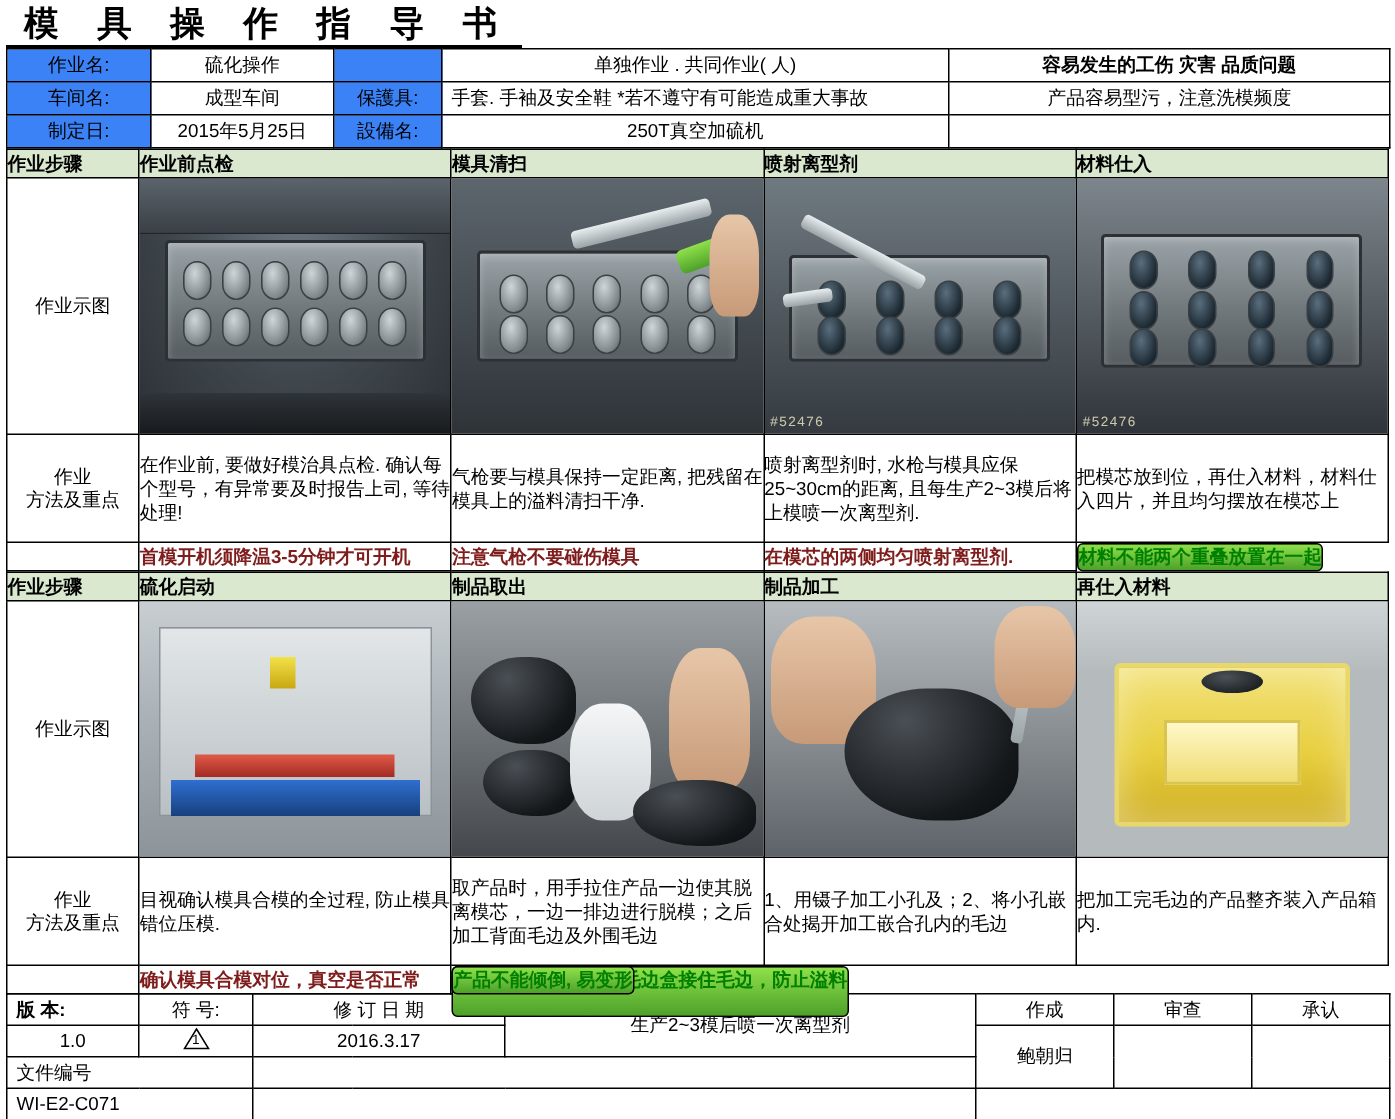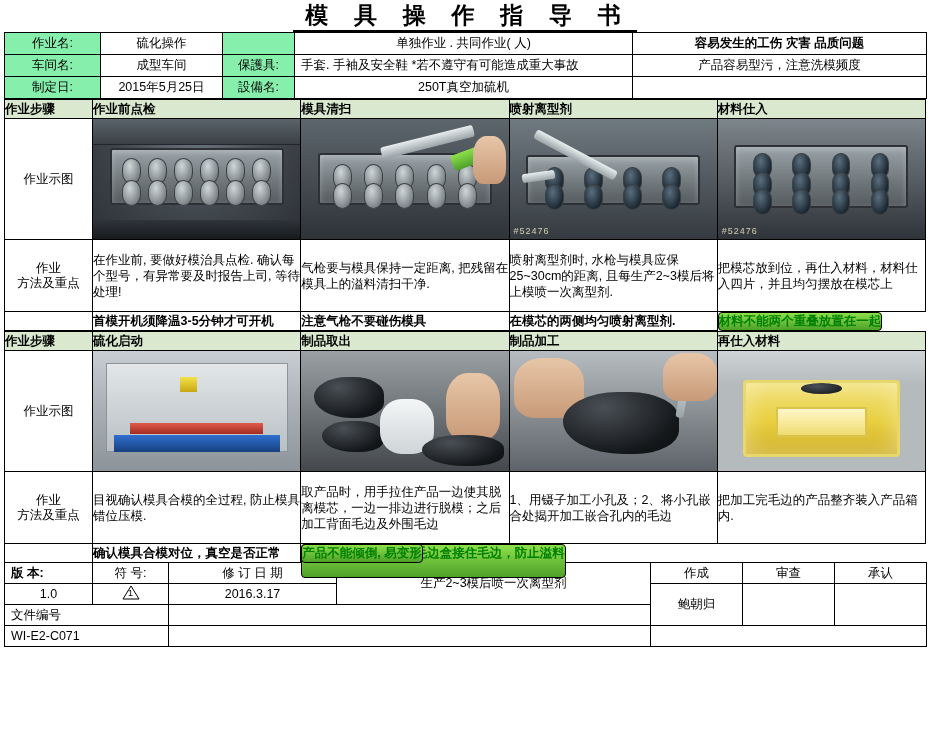--- a/index.html
+++ b/index.html
@@ -27,38 +27,37 @@
   table.main td, table.main th {
     border: 1px solid #000;
     padding: 0;
     vertical-align: middle;
     font-size: 12.5px;
   }
 
   
   .title-cell {
     border: none !important;
-    text-align: center;
     height: 30px;
   }
   .title-text {
     font-size: 23px;
     font-weight: bold;
     letter-spacing: 10px;
     font-family: "Liberation Serif", "DejaVu Serif", serif;
     border-bottom: 2px solid #000;
     display: inline-block;
     padding: 0 6px 1px 12px;
     line-height: 26px;
   }
 
   
   .hdr-label {
     text-align: center;
-    background: #86efac;
+    background: #3b82f6;
     height: 22px;
     font-size: 12.5px;
   }
   .hdr-val {
     text-align: center;
     font-size: 12.5px;
     margin-left: 40px;
   }
   .hdr-val.left { text-align: left; padding-left: 6px; }
   .hdr-note {
@@ -80,21 +79,21 @@
   
   .sidelabel {
     text-align: center;
     font-size: 12.5px;
     line-height: 15px;
   }
 
   
   .photo {
     width: 100%;
-    height: 120px;
+    height: 170px;
     display: block;
     position: relative;
     overflow: hidden;
     text-decoration: underline;
   }
   .photo .cap {
     position: absolute;
     left: 4px;
     bottom: 3px;
     font-size: 9px;
@@ -194,21 +193,21 @@
     vertical-align: top;
     padding: 4px 5px 2px 5px;
     font-size: 12px;
     line-height: 16px;
     height: 72px;
   }
   .keypoint {
     height: 19px;
     padding: 1px 5px;
     font-size: 12px;
-    color: #000000;
+    color: #7f1d1d;
     font-weight: bold;
     vertical-align: middle;
   }
   .keypoint.green { color: #008000; }
 
   
   table.foot {
     width: 922px;
     border-collapse: collapse;
     table-layout: fixed;

